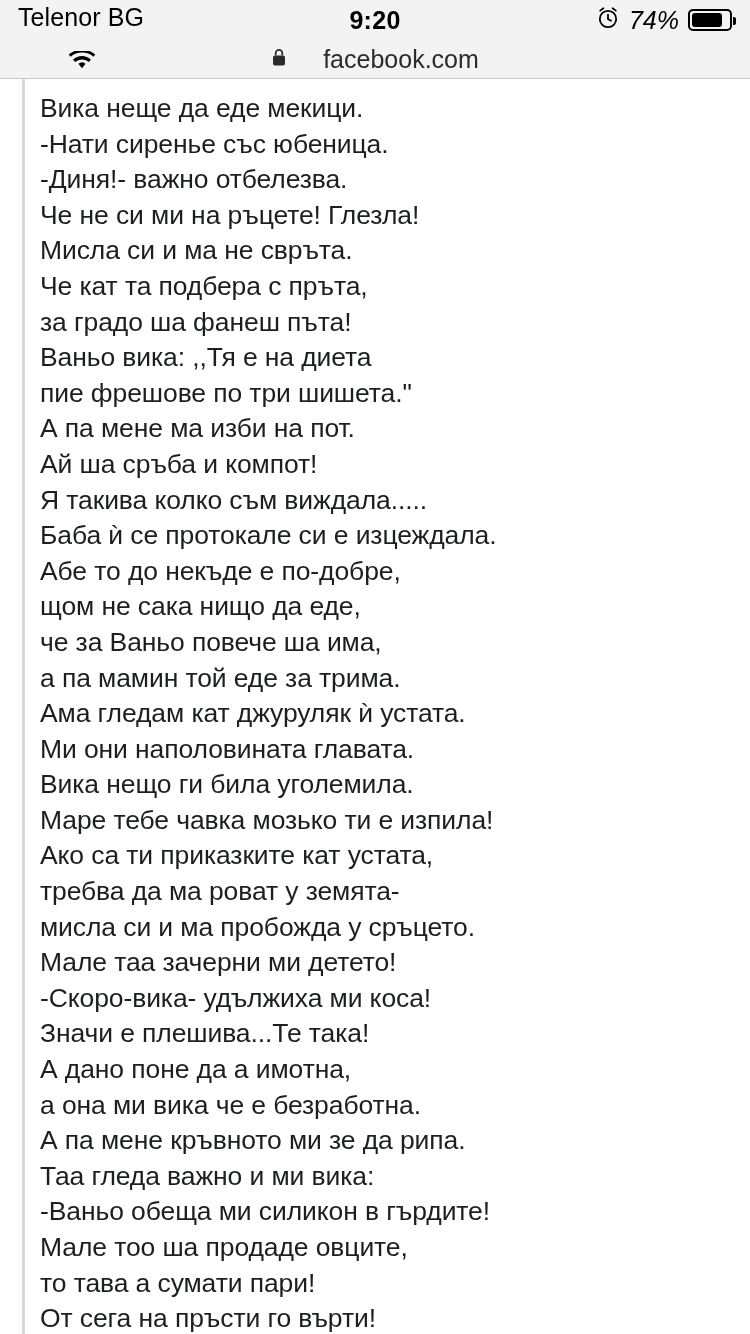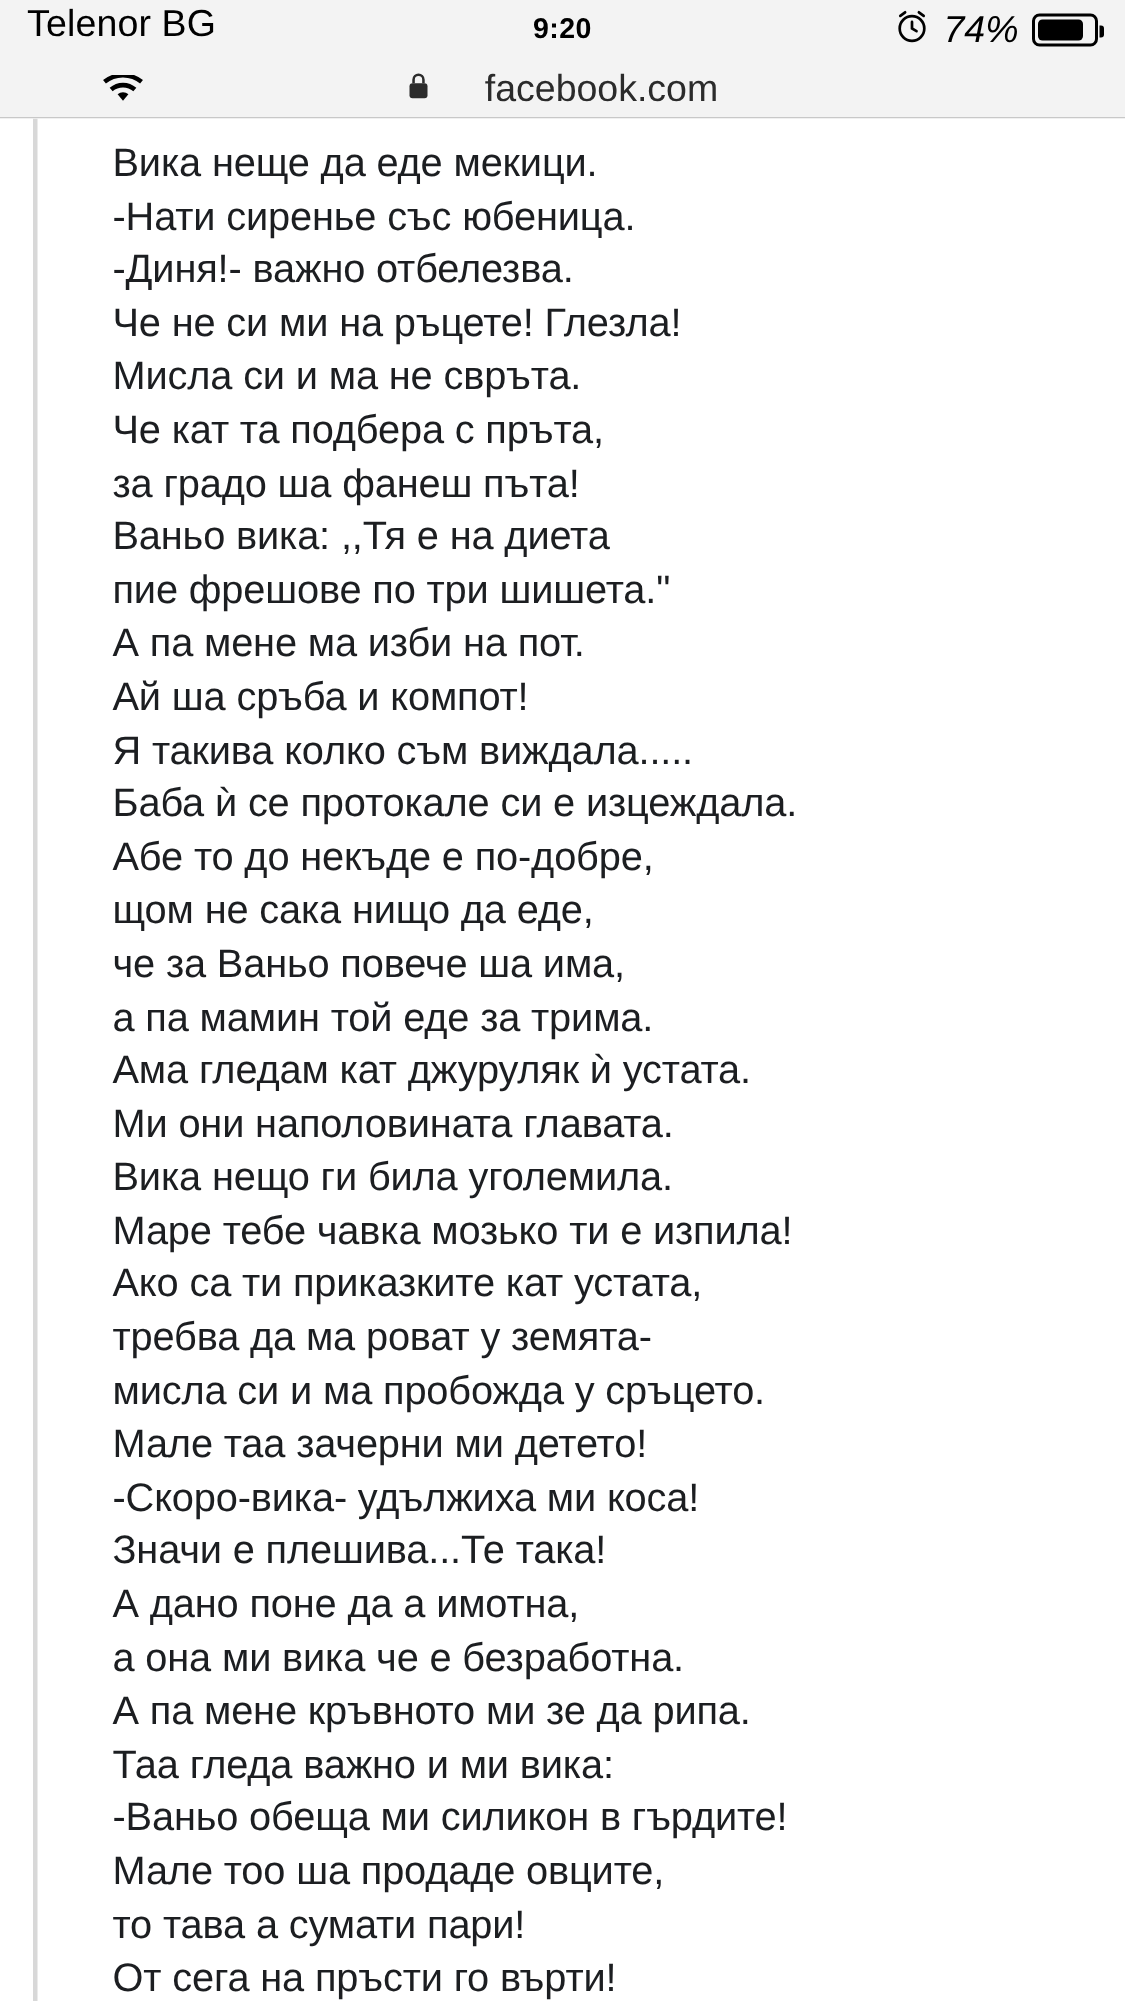--- a/index.html
+++ b/index.html
@@ -52,21 +52,21 @@
   .carrier {
     font-size: 25px;
     letter-spacing: 0.1px;
   }
   .wifi-icon { margin-left: 2px; }
 
   .status-center {
     position: absolute;
     left: 0; right: 0;
     text-align: center;
-    font-size: 19px;
+    font-size: 25px;
     font-weight: 600;
     letter-spacing: 0.3px;
     pointer-events: none;
   }
 
   .status-right {
     margin-left: auto;
     display: flex;
     align-items: center;
     gap: 9px;
@@ -118,21 +118,20 @@
     color: #2b2b2b;
     margin-left: 28px;
   }
 
   
   .page {
     position: relative;
     height: 1255px;
     background: #ffffff;
     overflow: hidden;
-    padding-left: 35px;
   }
   .post-text {
     padding: 12px 0 0 40px;
     font-size: 26.5px;
     line-height: 35.6px;
     color: #1c1e21;
     white-space: pre-wrap;
     letter-spacing: -0.1px;
   }
   .post-text div { height: 35.6px; }

